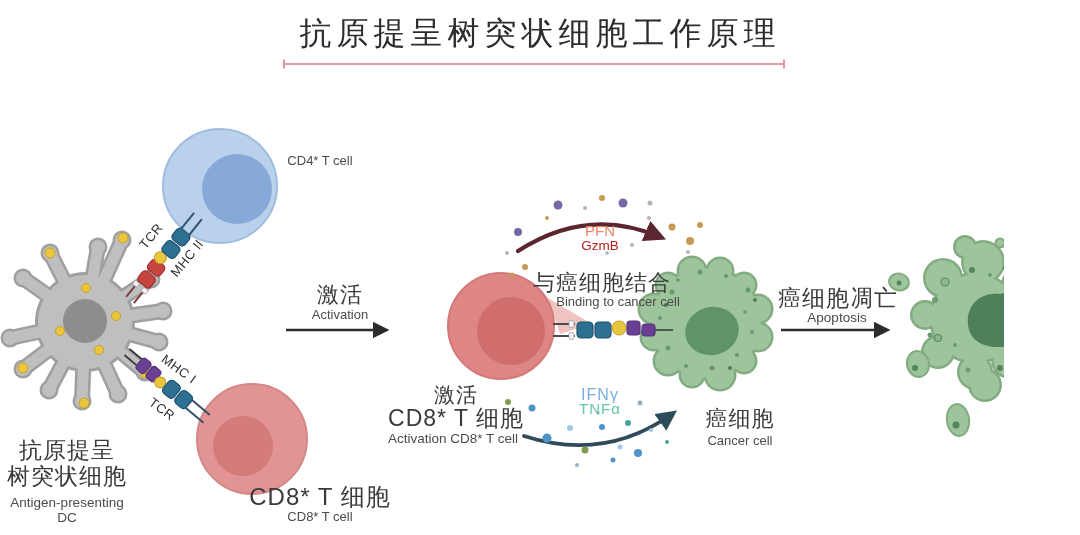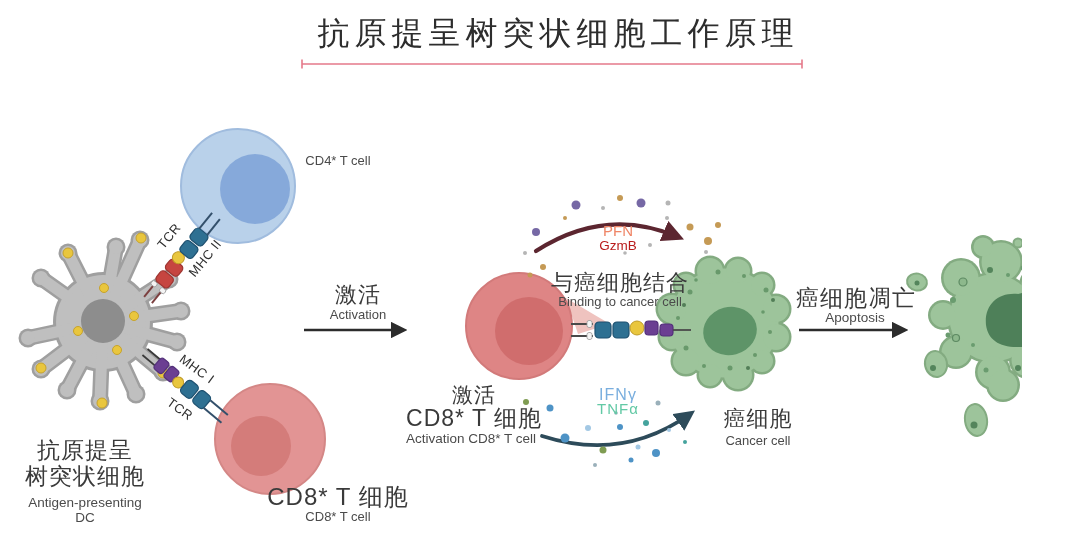--- a/index.html
+++ b/index.html
@@ -1,17 +1,17 @@
 <!DOCTYPE html>
 <html><head>
 <meta charset="utf-8">
 <style>
   html,body{margin:0;padding:0;background:#fff;}
   #stage{position:relative;width:1004px;height:535px;background:#ffffff;overflow:hidden;
-         font-family:"Liberation Sans",sans-serif;margin-left:18px;}
+         font-family:"Liberation Sans",sans-serif;}
   #art{position:absolute;left:0;top:0;}
   .lbl{position:absolute;transform:translateX(-50%);text-align:center;white-space:nowrap;
        color:#3a3a3a;line-height:1.1;}
   .en{color:#4b4b4b;}
   .title{font-size:32px;letter-spacing:5px;color:#2d2d2d;font-weight:500;}
   .zh24{font-size:24px;letter-spacing:1px;}
   .zh23{font-size:23px;letter-spacing:1px;}
   .zh22{font-size:22px;letter-spacing:1px;}
   .zh21{font-size:21px;letter-spacing:1px;}
   .en13{font-size:13px;}
@@ -377,21 +377,21 @@
 
 <div class="rot" style="--a:-51deg;left:151px;top:236px;">TCR</div>
 <div class="rot" style="--a:-51deg;left:187px;top:258px;">MHC II</div>
 <div class="rot" style="--a:36deg;left:179px;top:369px;">MHC I</div>
 <div class="rot" style="--a:36deg;left:162px;top:409px;">TCR</div>
 
 <div class="lbl zh22" style="left:340px;top:283px;">激活</div>
 <div class="lbl en en13" style="left:340px;top:308px;">Activation</div>
 
 <div class="lbl zh22" style="left:602px;top:271px;">与癌细胞结合</div>
-<div class="lbl en en13" style="left:602px;top:295px;">Binding to cancer cell</div>
+<div class="lbl en en13" style="left:618px;top:295px;">Binding to cancer cell</div>
 
 <div class="lbl zh21" style="left:456px;top:383px;">激活</div>
 <div class="lbl zh23" style="left:456px;top:406px;">CD8* T 细胞</div>
 <div class="lbl en en135" style="left:453px;top:432px;">Activation CD8* T cell</div>
 
 <div class="lbl zh22" style="left:740px;top:407px;">癌细胞</div>
 <div class="lbl en en13" style="left:740px;top:434px;">Cancer cell</div>
 
 <div class="lbl pfn" style="left:600px;top:223px;">PFN</div>
 <div class="lbl gzmb" style="left:600px;top:239px;">GzmB</div>

